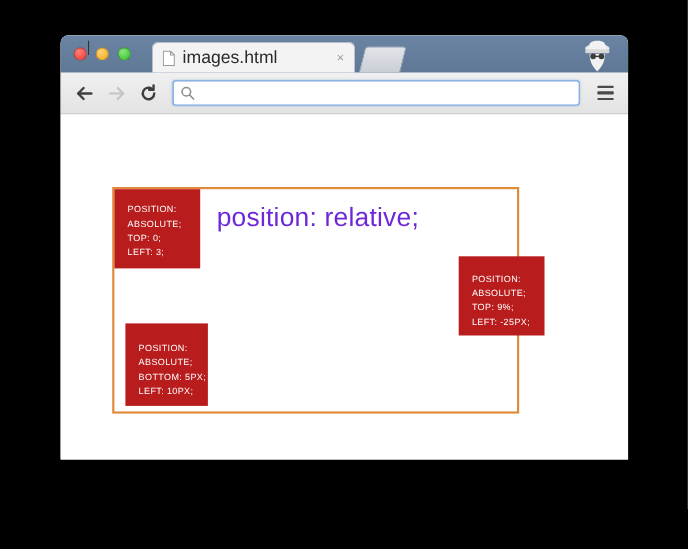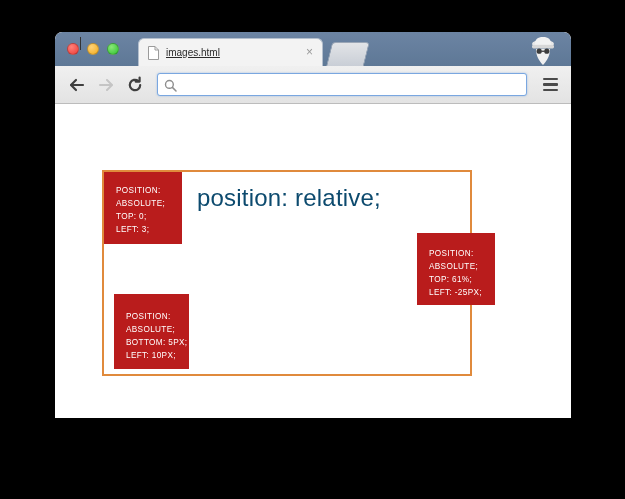--- a/index.html
+++ b/index.html
@@ -74,27 +74,26 @@
 
   .page-icon {
     width: 11px; height: 14px;
     flex: 0 0 auto;
     position: relative;
     margin-right: 7px;
   }
   .page-icon svg { display: block; }
 
   .tab-title {
-    font-size: 10px;
+    font-size: 16px;
     color: #2b2b2b;
     white-space: nowrap;
     overflow: hidden;
     flex: 1 1 auto;
     line-height: 1;
-    text-decoration: underline;
   }
 
   .tab-close {
     width: 13px; height: 13px;
     flex: 0 0 auto;
     color: #9a9a9a;
     font-size: 12px;
     line-height: 12px;
     text-align: center;
     font-family: "Liberation Sans", sans-serif;
@@ -202,21 +201,21 @@
     height: 206px;
     border: 2px solid #e08a3c;
     background: transparent;
   }
 
   .rel-title {
     position: absolute;
     left: 93px;
     top: 12px;
     font-size: 24px;
-    color: #0c4a6e;
+    color: #6d28d9;
     white-space: nowrap;
     letter-spacing: 0.2px;
     font-family: "Liberation Sans", sans-serif;
   }
 
   
   .abs-box {
     position: absolute;
     background: #b91c1c;
     color: #ffffff;
@@ -323,21 +322,21 @@
         <div class="abs-box topleft">
           <span class="line">POSITION:</span>
           <span class="line">ABSOLUTE;</span>
           <span class="line">TOP: 0;</span>
           <span class="line">LEFT: 3;</span>
         </div>
 
         <div class="abs-box right">
           <span class="line">POSITION:</span>
           <span class="line">ABSOLUTE;</span>
-          <span class="line">TOP: 61%;</span>
+          <span class="line">TOP: 9%;</span>
           <span class="line">LEFT: -25PX;</span>
         </div>
 
         <div class="abs-box bottomleft">
           <span class="line">POSITION:</span>
           <span class="line">ABSOLUTE;</span>
           <span class="line">BOTTOM: 5PX;</span>
           <span class="line">LEFT: 10PX;</span>
         </div>
 

